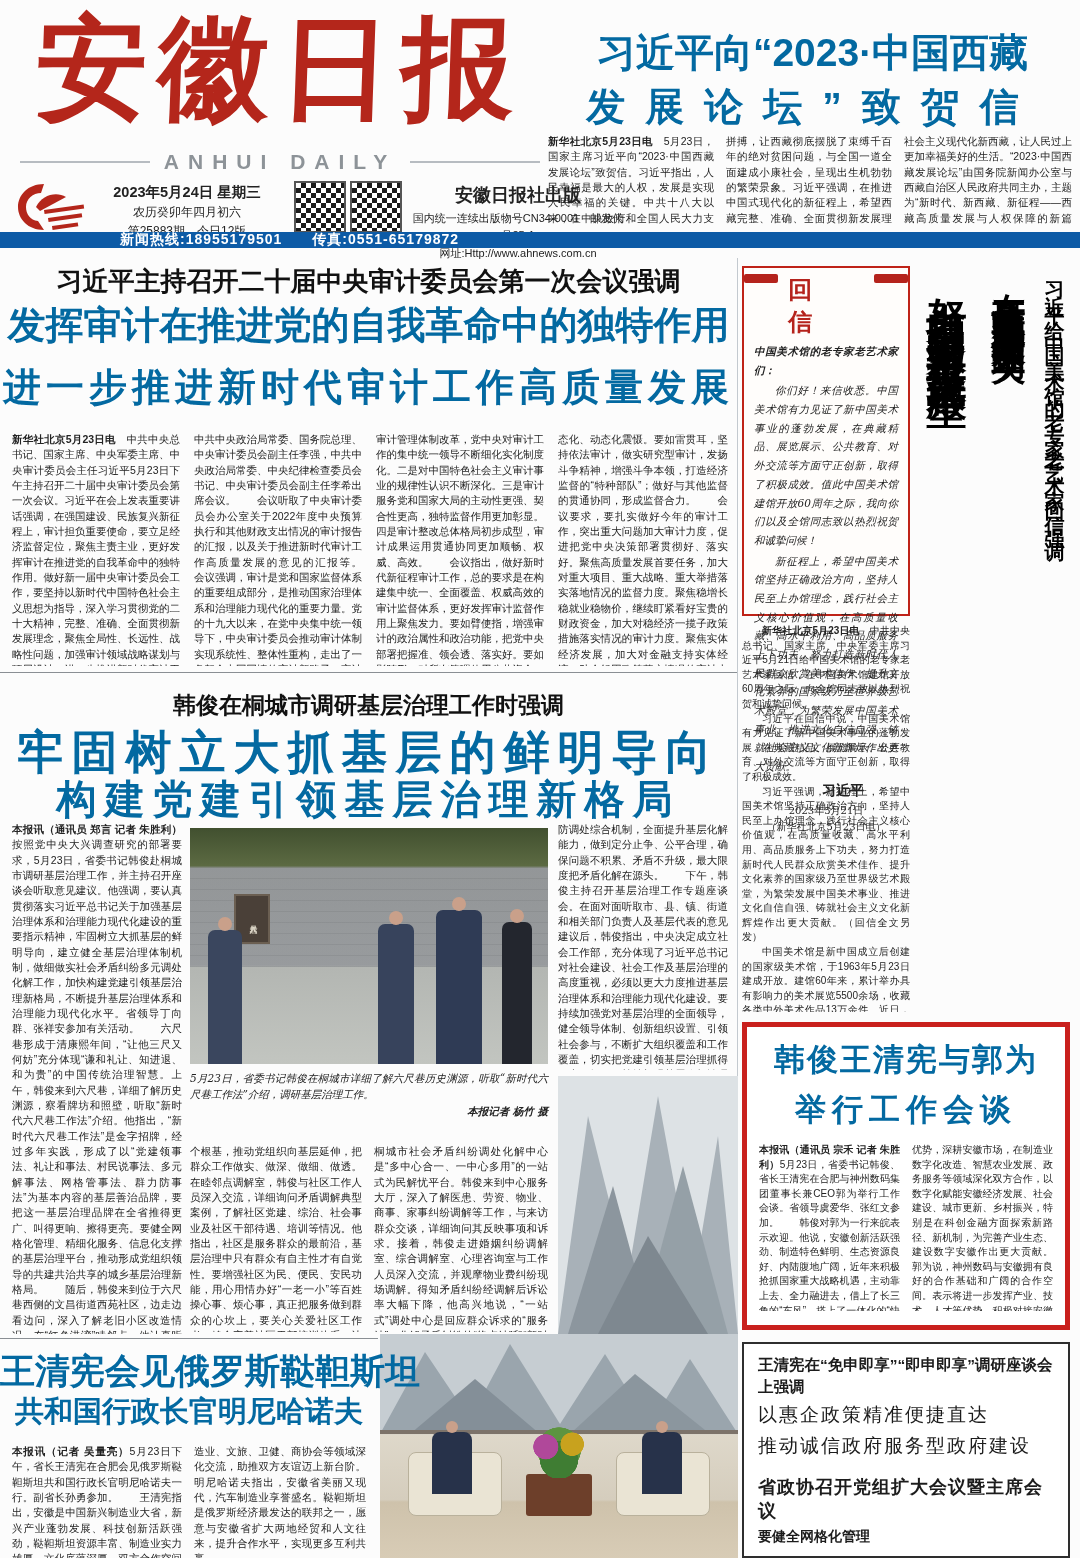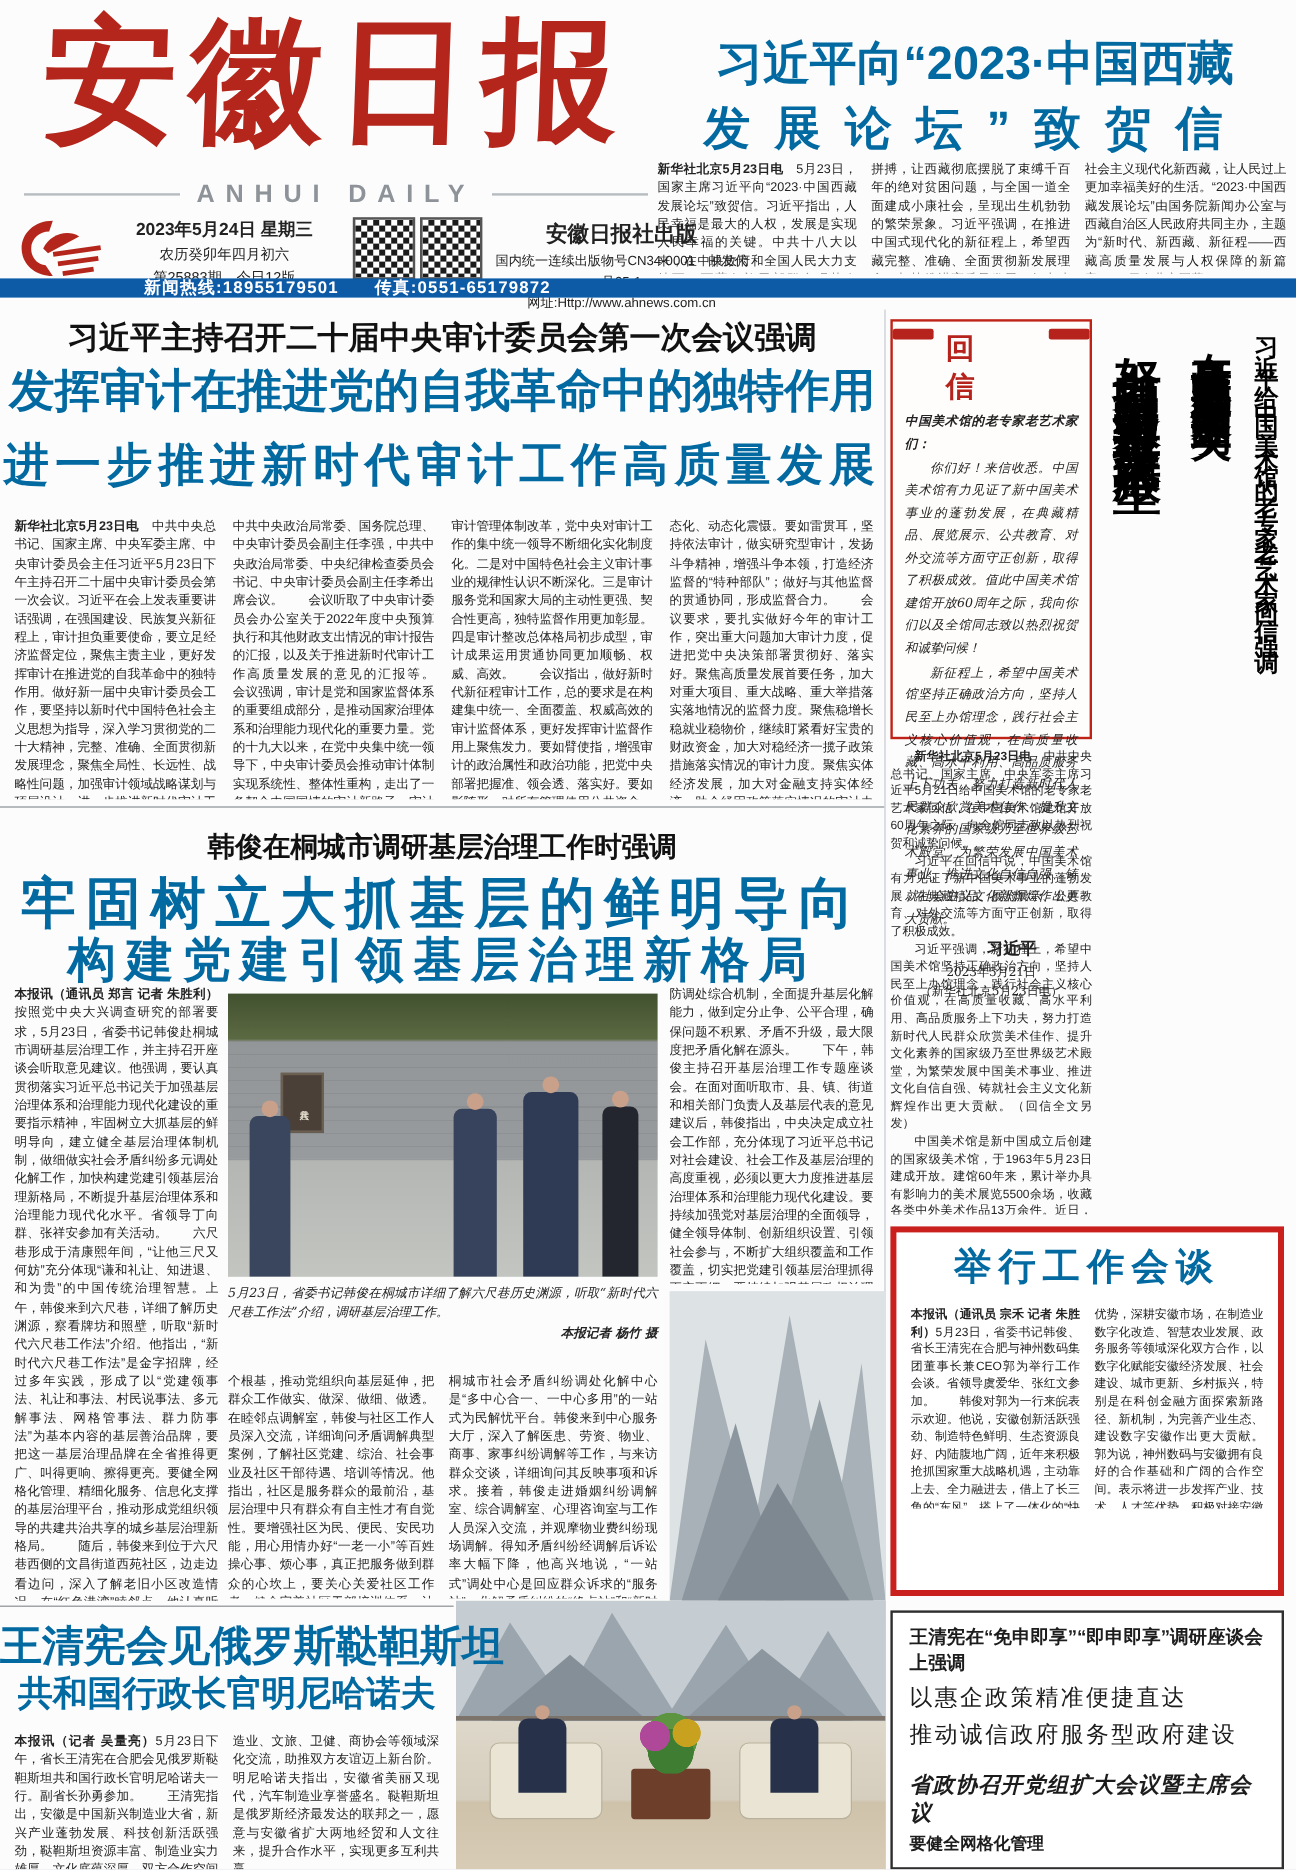--- a/index.html
+++ b/index.html
@@ -67,21 +67,21 @@
      radial-gradient(circle at 70% 35%,#c8a21e 0 20%,transparent 21%),
      radial-gradient(circle at 50% 65%,#3f7d33 0 40%,transparent 41%),
      radial-gradient(circle at 50% 45%,#5d9440 0 50%,transparent 51%);}
   .table{position:absolute;background:#6d3f2a;border-radius:3px;}
 
   
   .redbox{border:5px solid #c9201d;background:#fff;}
   .briefs{border:2px solid #2e2e2e;background:#fff;padding:10px 14px;box-sizing:border-box;}
   .briefs .b-kick{font-size:15.5px;font-weight:bold;line-height:1.4;}
   .briefs .b-big{font-size:19px;font-weight:500;letter-spacing:2px;margin-top:5px;}
-  .briefs .b-title2{font-size:18px;font-weight:bold;letter-spacing:1px;margin-top:16px;font-style:italic;}
+  .briefs .b-title2{font-size:18px;font-weight:bold;letter-spacing:1px;margin-top:16px;}
   .briefs .b-sub{font-size:14px;font-weight:bold;margin-top:5px;}
 
   .capt{font-family:"DejaVu Serif","Liberation Serif",serif;font-style:italic;
         font-size:10.5px;line-height:1.55;text-align:justify;color:#222;}
   .capt .credit{display:block;text-align:right;font-weight:bold;}
 
   
   .logo{width:74px;height:54px;}
 </style>
 </head>
@@ -226,20 +226,21 @@
     <div class="abs bigh center" style="left:0;top:1348px;width:378px;font-size:35px;">王清宪会见俄罗斯鞑靼斯坦</div>
     <div class="abs bigh center" style="left:0;top:1392px;width:378px;font-size:29px;">共和国行政长官明尼哈诺夫</div>
     <p class="abs bt" style="left:12px;top:1444px;width:170px;height:114px;margin:0;"><b>本报讯（记者 吴量亮）</b><span>5月23日下午，省长王清宪在合肥会见俄罗斯鞑靼斯坦共和国行政长官明尼哈诺夫一行。副省长孙勇参加。　　王清宪指出，安徽是中国新兴制造业大省，新兴产业蓬勃发展、科技创新活跃强劲，鞑靼斯坦资源丰富、制造业实力雄厚、文化底蕴深厚，双方合作空间广阔。我们将认真贯彻习近平主席关于丰富中俄新时代全面战略协作伙伴关系内涵的重要论述，落实习近平主席与俄方领导人达成的关于扩大中俄地方合作的共识，希望在制</span></p>
     <div class="abs" style="left:194px;top:1444px;width:172px;height:114px;overflow:hidden;">
       <p class="bt" style="margin:0;">造业、文旅、卫健、商协会等领域深化交流，助推双方友谊迈上新台阶。　　明尼哈诺夫指出，安徽省美丽又现代，汽车制造业享誉盛名。鞑靼斯坦是俄罗斯经济最发达的联邦之一，愿意与安徽省扩大两地经贸和人文往来，提升合作水平，实现更多互利共赢。</p>
 
     </div>
   </section>
 
   <div class="abs redbox" style="left:742px;top:1022px;width:328px;height:308px;box-sizing:border-box;">
+    <div class="bigh center" style="font-size:31px;margin-top:12px;letter-spacing:2px;">韩俊王清宪与郭为</div>
     <div class="bigh center" style="font-size:31px;margin-top:8px;letter-spacing:6px;">举行工作会谈</div>
     <div style="display:flex;gap:12px;padding:12px 12px 0;">
       <p class="bt" style="flex:1;height:168px;margin:0;font-size:10px;"><b>本报讯（通讯员 宗禾 记者 朱胜利）</b><span>5月23日，省委书记韩俊、省长王清宪在合肥与神州数码集团董事长兼CEO郭为举行工作会谈。省领导虞爱华、张红文参加。　　韩俊对郭为一行来皖表示欢迎。他说，安徽创新活跃强劲、制造特色鲜明、生态资源良好、内陆腹地广阔，近年来积极抢抓国家重大战略机遇，主动靠上去、全力融进去，借上了长三角的“东风”、搭上了一体化的“快车”，正处于厚积薄发、动能强劲、大有可为的上升期、关键期。神州数码是全国大型云及数字化服务商，希望发挥自身</span></p>
       <p class="bt" style="flex:1;height:168px;margin:0;font-size:10px;">优势，深耕安徽市场，在制造业数字化改造、智慧农业发展、政务服务等领域深化双方合作，以数字化赋能安徽经济发展、社会建设、城市更新、乡村振兴，特别是在科创金融方面探索新路径、新机制，为完善产业生态、建设数字安徽作出更大贡献。　　郭为说，神州数码与安徽拥有良好的合作基础和广阔的合作空间。表示将进一步发挥产业、技术、人才等优势，积极对接安徽需求，加快推进重大项目建设，在更广领域加强交流合作、实现互利共赢。</p>
     </div>
   </div>
 
   <div class="abs briefs" style="left:742px;top:1342px;width:328px;height:216px;">
     <div class="b-kick">王清宪在“免申即享”“即申即享”调研座谈会上强调</div>
     <div class="b-big">以惠企政策精准便捷直达</div>

